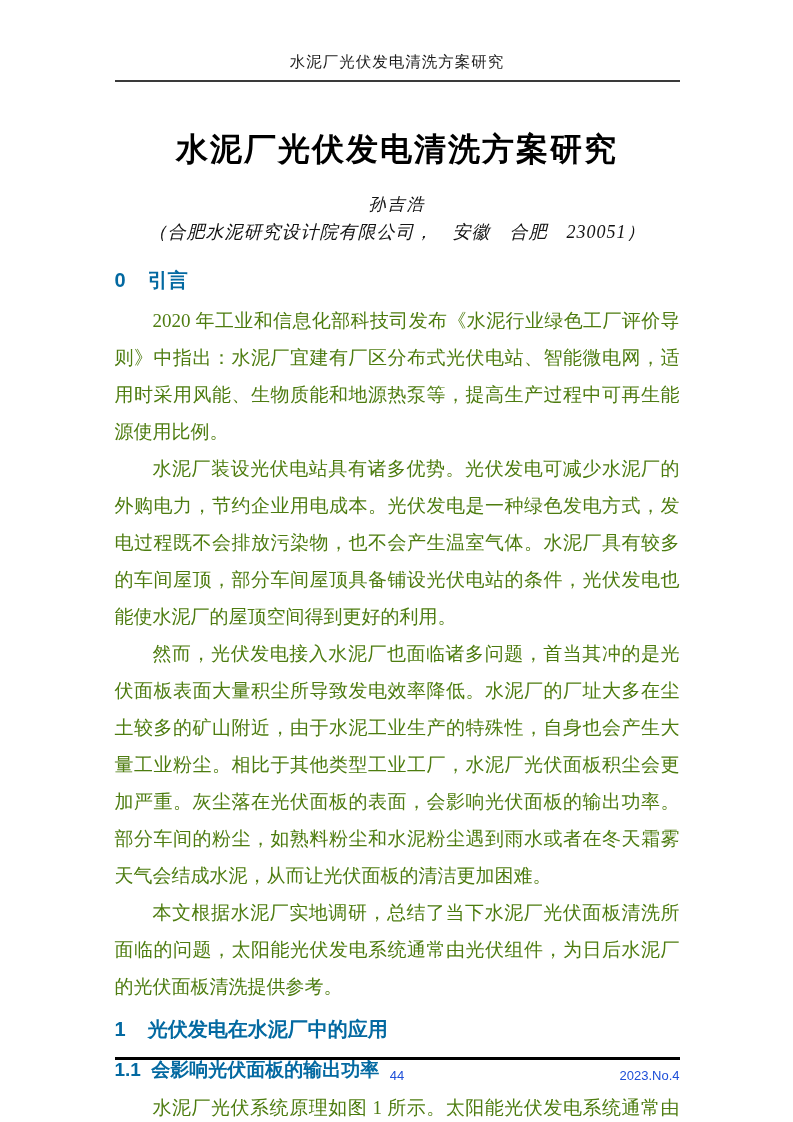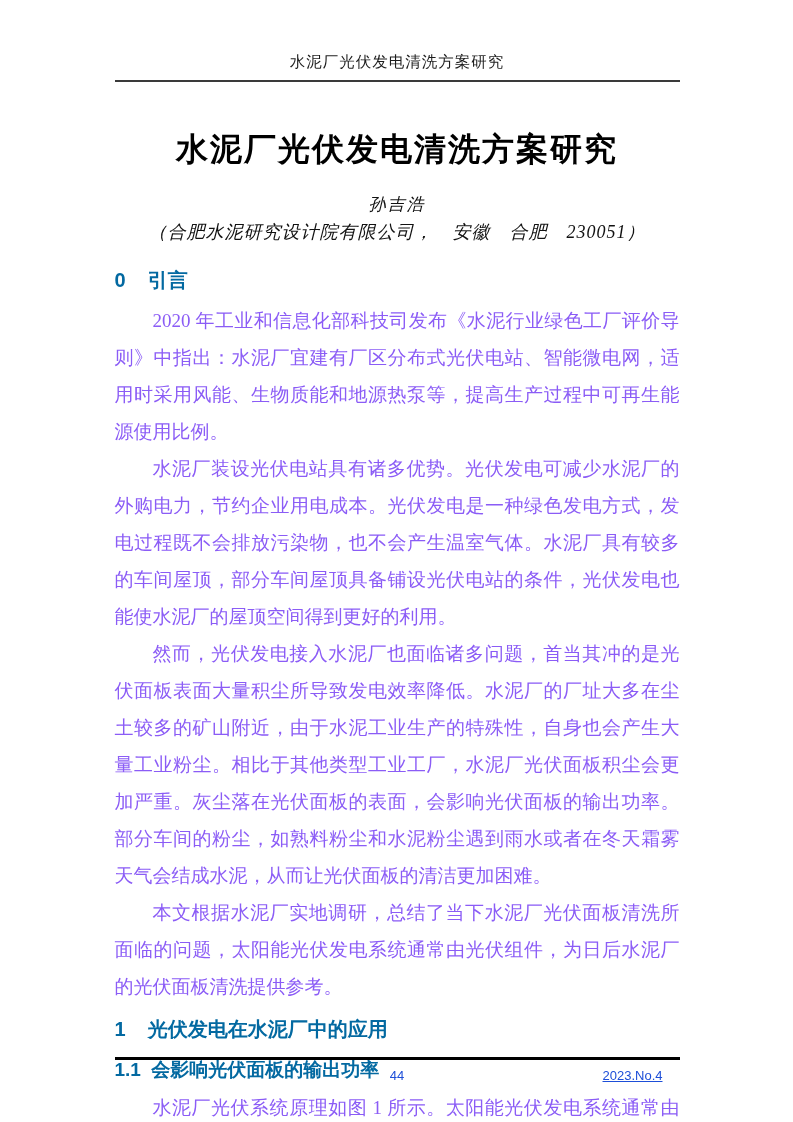--- a/index.html
+++ b/index.html
@@ -98,21 +98,21 @@
     margin-right: 0.55em;
   }
   
   .body-text {
     margin: 0;
     font-size: 19px;
     line-height: 37px;
     text-align: justify;
     text-justify: inter-ideograph;
     text-indent: 2em;
-    color: #8b5cf6;
+    color: #4d7c0f;
   }
   
   .footer {
     position: absolute;
     left: 64px;
     right: 63px;
     top: 1049px;
   }
   .foot-rule {
     height: 0;
@@ -128,23 +128,22 @@
     color: #1d4ed8;
   }
   .page-number {
     position: absolute;
     left: 0;
     right: 0;
     text-align: center;
   }
   .issue-label {
     position: absolute;
-    right: 17px;
+    right: 0;
     top: 0;
-    text-decoration: underline;
   }
 </style>
 </head>
 <body>
 
 <div class="page">
   <div class="content">
 
     <div class="running-head">水泥厂光伏发电清洗方案研究</div>
     <hr class="head-rule">

